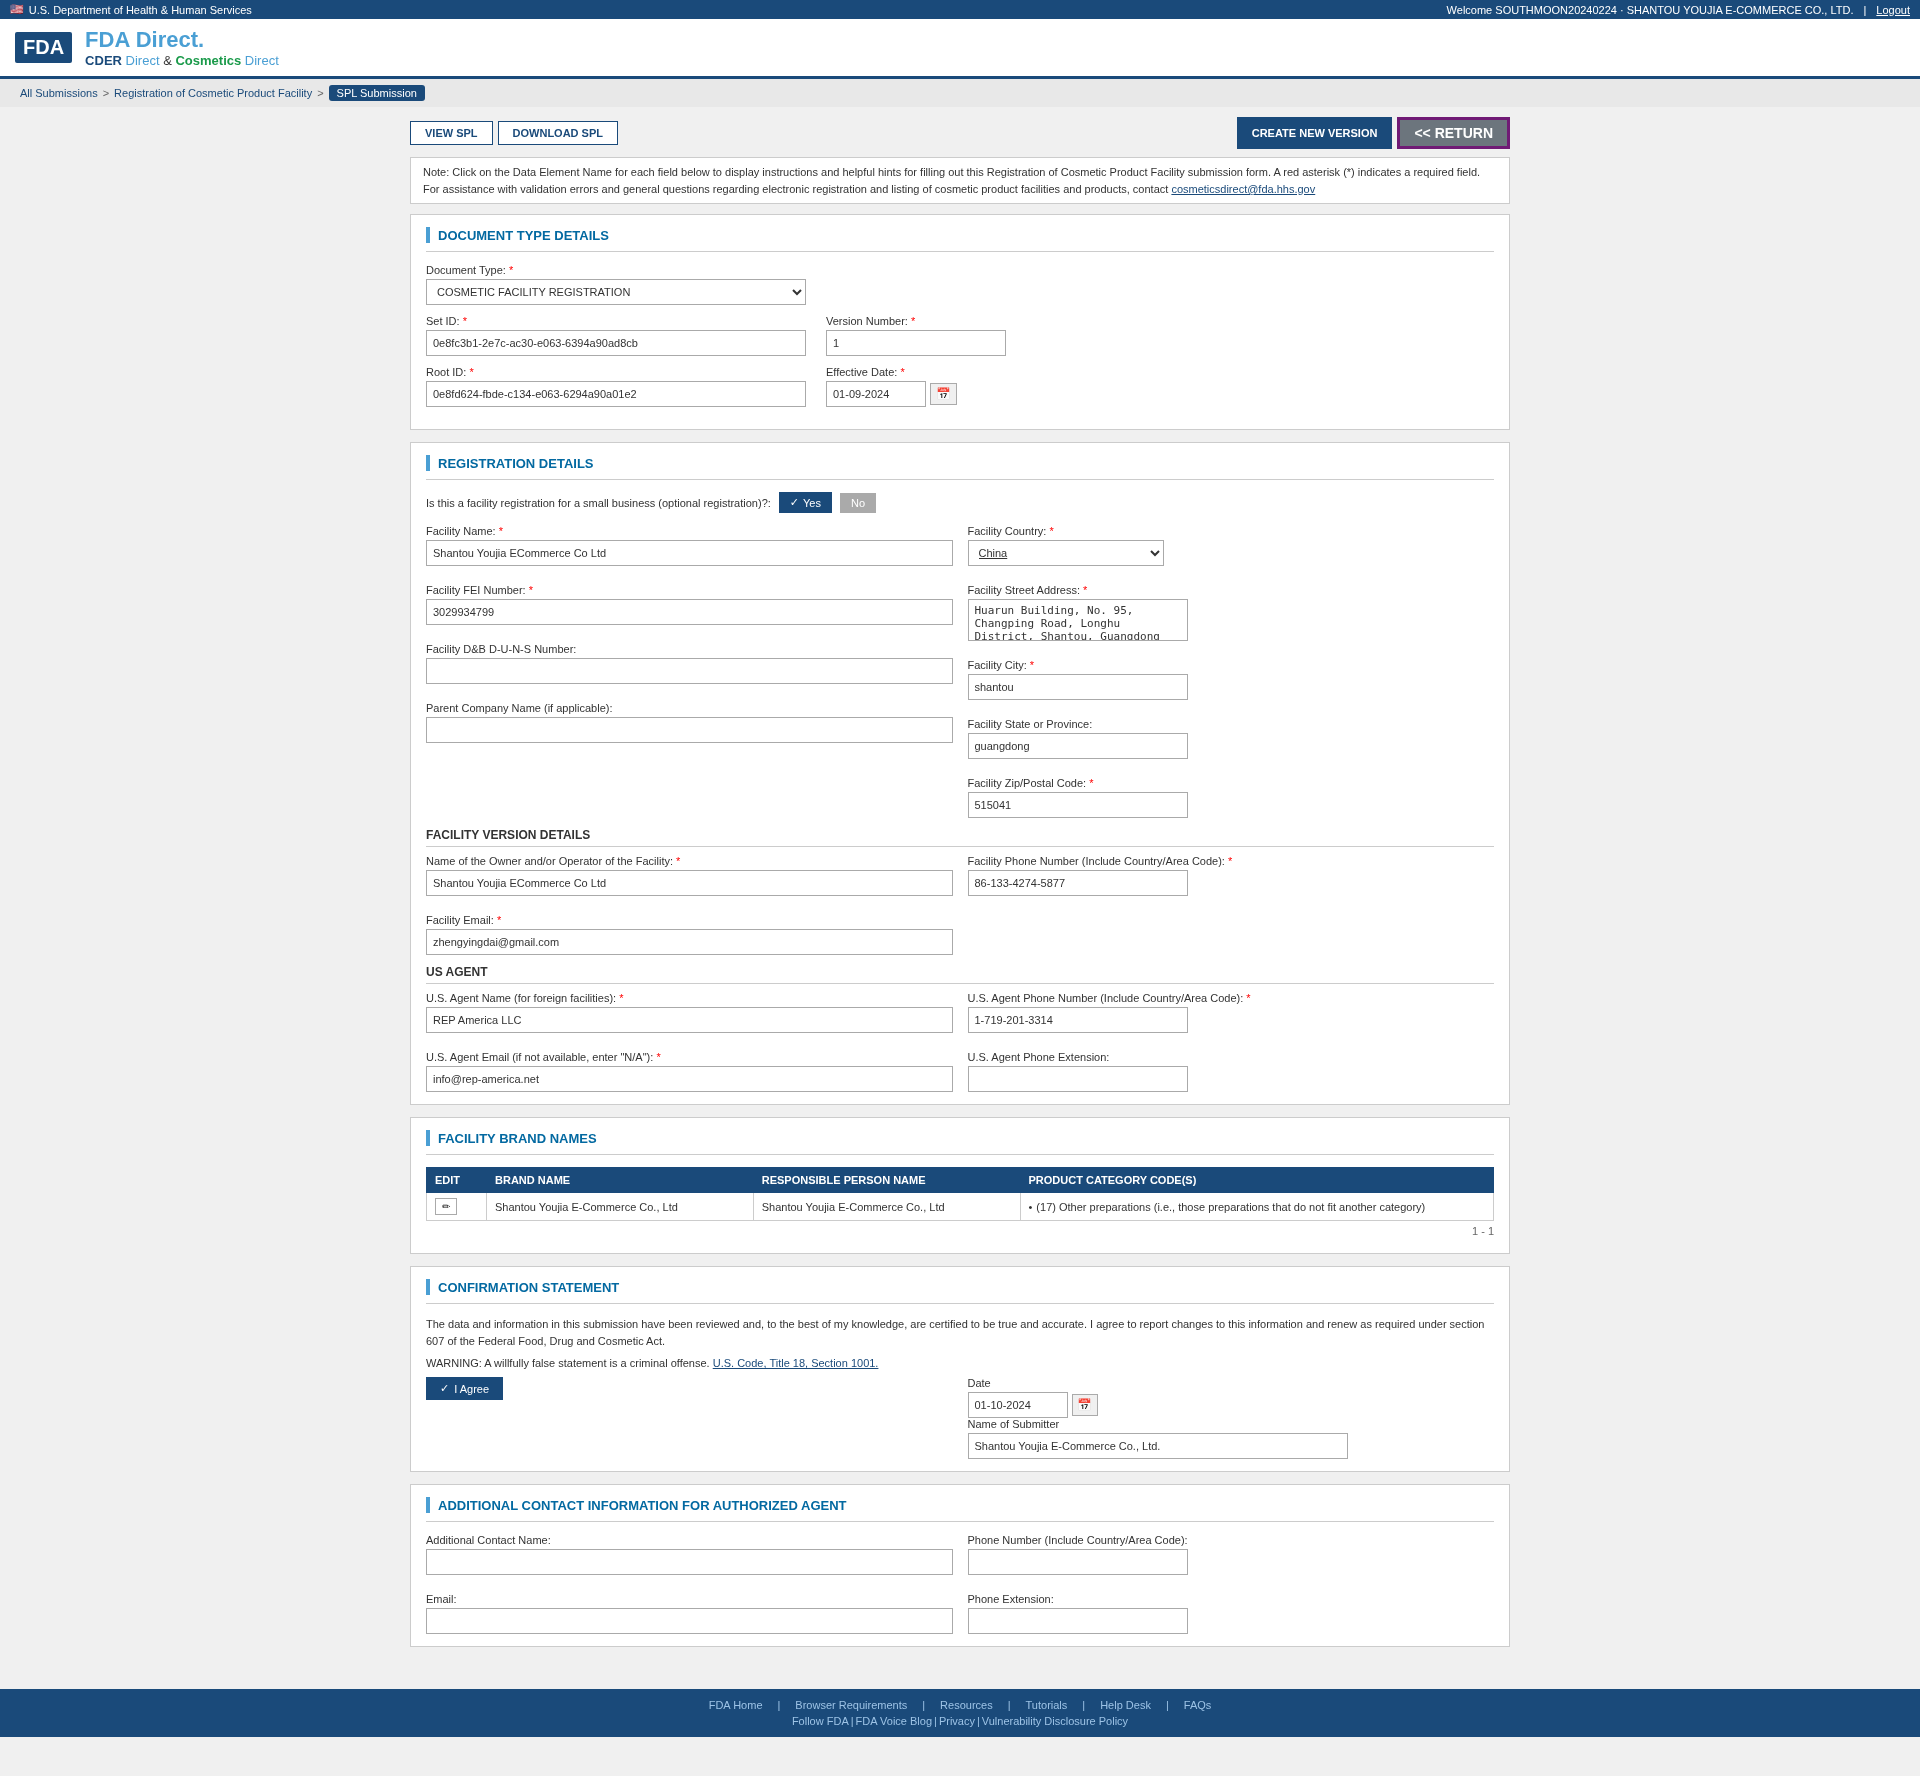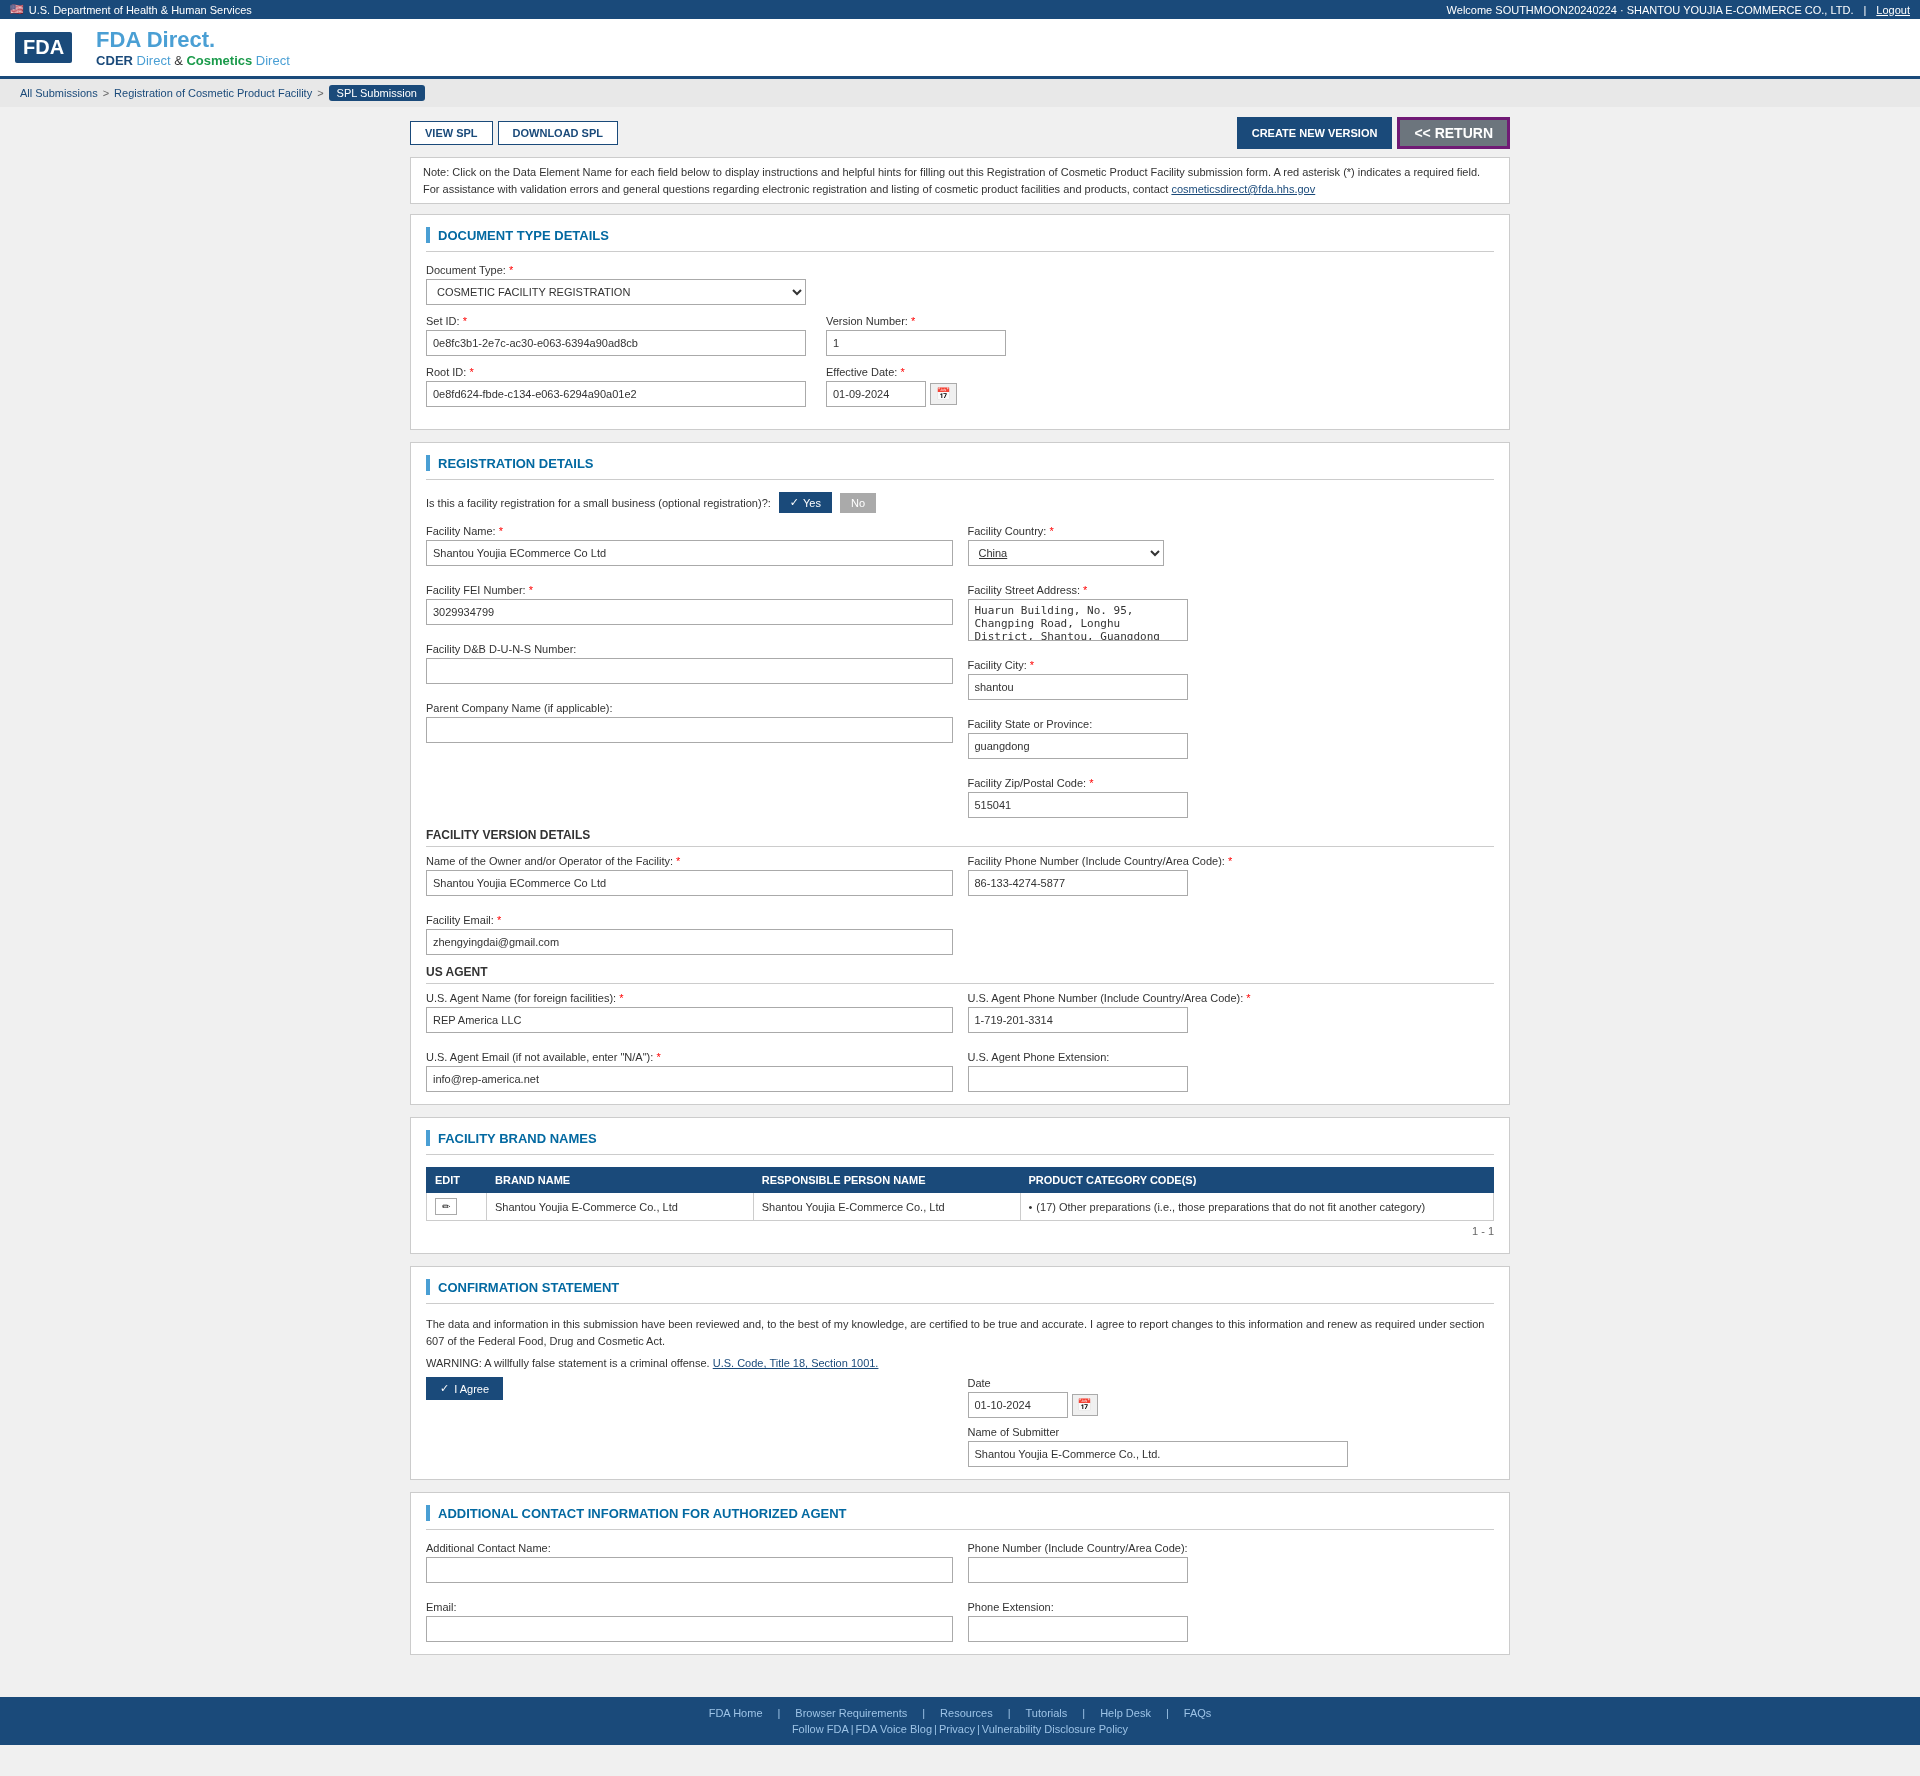--- a/index.html
+++ b/index.html
@@ -23,21 +23,21 @@
     .header {
       background: #fff;
       padding: 8px 15px;
       border-bottom: 3px solid #1a4a7a;
       display: flex;
       align-items: center;
     }
     .fda-logo {
       display: flex;
       align-items: center;
-      gap: 24px;
+      gap: 13px;
     }
     .fda-box {
       background: #1a4a7a;
       color: #fff;
       font-weight: bold;
       font-size: 20px;
       padding: 4px 8px;
       border-radius: 2px;
     }
     .fda-text {
@@ -653,21 +653,21 @@
       <a href="#">U.S. Code, Title 18, Section 1001.</a>
     </p>
     <div class="two-col">
       <div>
         <button class="agree-btn">
           <span>✓</span>
           <span>I Agree</span>
         </button>
       </div>
       <div>
-        <div class="form-group" style="margin-bottom:8px;">
+        <div class="form-group" style="">
           <label>Date</label>
           <div class="date-input-wrap">
             <input type="text" value="01-10-2024" style="">
             <span class="cal-icon">📅</span>
           </div>
         </div>
         <div class="form-group">
           <label>Name of Submitter</label>
           <input type="text" class="input-xl" value="Shantou Youjia E-Commerce Co., Ltd." style="">
         </div>

